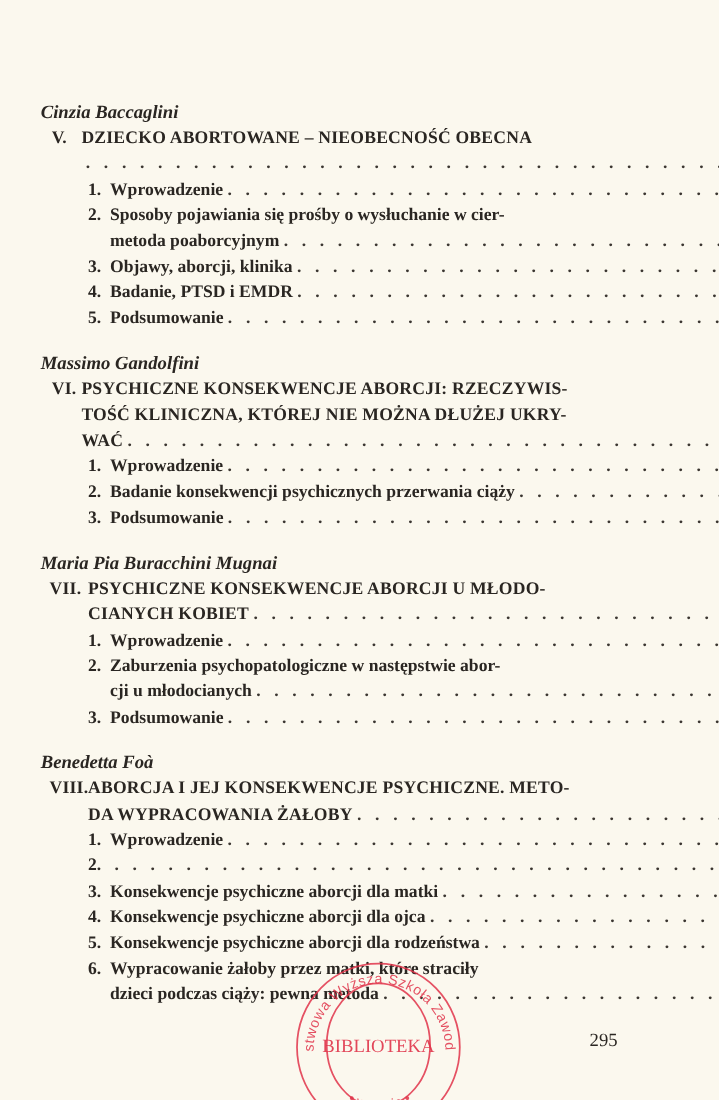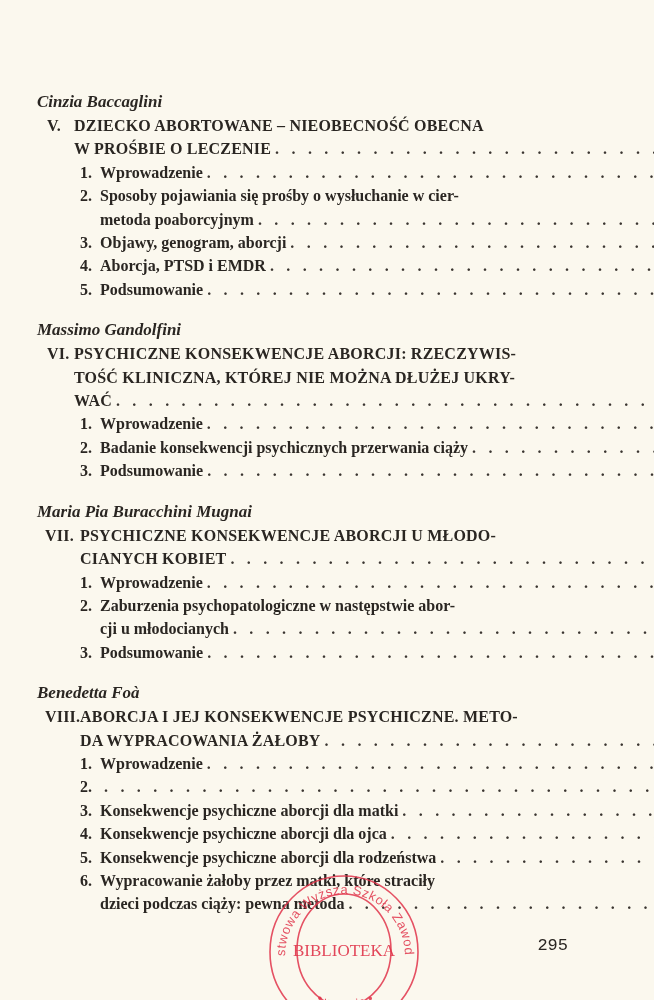--- a/index.html
+++ b/index.html
@@ -59,42 +59,41 @@
     color: #3a3530;
   }
   .caps { letter-spacing: 0.2px; }
   .sub { padding-left: 43px; }
   .sub .num { width: 20px; text-align: left; }
   .sub .body .cont { padding-left: 0; }
   .page-number {
     position: absolute;
     left: 536px; top: 936px;
     font-size: 17px;
-    width: 32px; text-align: right; font-family: Liberation Mono, monospace;
+    width: 32px; text-align: left;
   }
   .stamp {
     position: absolute;
     left: 265px; top: 870px;
     width: 158px; height: 160px;
   }
 </style>
 </head>
 <body>
 
 <div class="page" id="toc">
     <div class="section">
       <div class="author">Cinzia Baccaglini</div>
       <div class="row chap">
         <span class="num caps">V.</span>
         <div class="body">
           <div class="line">
             <span class="txt caps">DZIECKO ABORTOWANE – NIEOBECNOŚĆ OBECNA</span>
           </div>
           <div class="line">
-            <span class="txt caps">W PROŚBIE O LECZENIE</span>
             <span class="dots">. . . . . . . . . . . . . . . . . . . . . . . . . . . . . . . . . . . . . . . . . . .</span>
           </div>
         </div>
       </div>
       <div class="row sub">
         <span class="num">1.</span>
         <div class="body">
           <div class="line">
             <span class="txt">Wprowadzenie</span>
             <span class="dots">. . . . . . . . . . . . . . . . . . . . . . . . . . . . . . . . . . . . . . . . . . .</span>
@@ -110,30 +109,30 @@
           <div class="line cont">
             <span class="txt">metoda poaborcyjnym</span>
             <span class="dots">. . . . . . . . . . . . . . . . . . . . . . . . . . . . . . . . . . . . . . . . . . .</span>
           </div>
         </div>
       </div>
       <div class="row sub">
         <span class="num">3.</span>
         <div class="body">
           <div class="line">
-            <span class="txt">Objawy, genogram, aborcji</span>
+            <span class="txt">Objawy, aborcji, klinika</span>
             <span class="dots">. . . . . . . . . . . . . . . . . . . . . . . . . . . . . . . . . . . . . . . . . . .</span>
           </div>
         </div>
       </div>
       <div class="row sub">
         <span class="num">4.</span>
         <div class="body">
           <div class="line">
-            <span class="txt">Aborcja, PTSD i EMDR</span>
+            <span class="txt">Badanie, PTSD i EMDR</span>
             <span class="dots">. . . . . . . . . . . . . . . . . . . . . . . . . . . . . . . . . . . . . . . . . . .</span>
           </div>
         </div>
       </div>
       <div class="row sub">
         <span class="num">5.</span>
         <div class="body">
           <div class="line">
             <span class="txt">Podsumowanie</span>
             <span class="dots">. . . . . . . . . . . . . . . . . . . . . . . . . . . . . . . . . . . . . . . . . . .</span>

